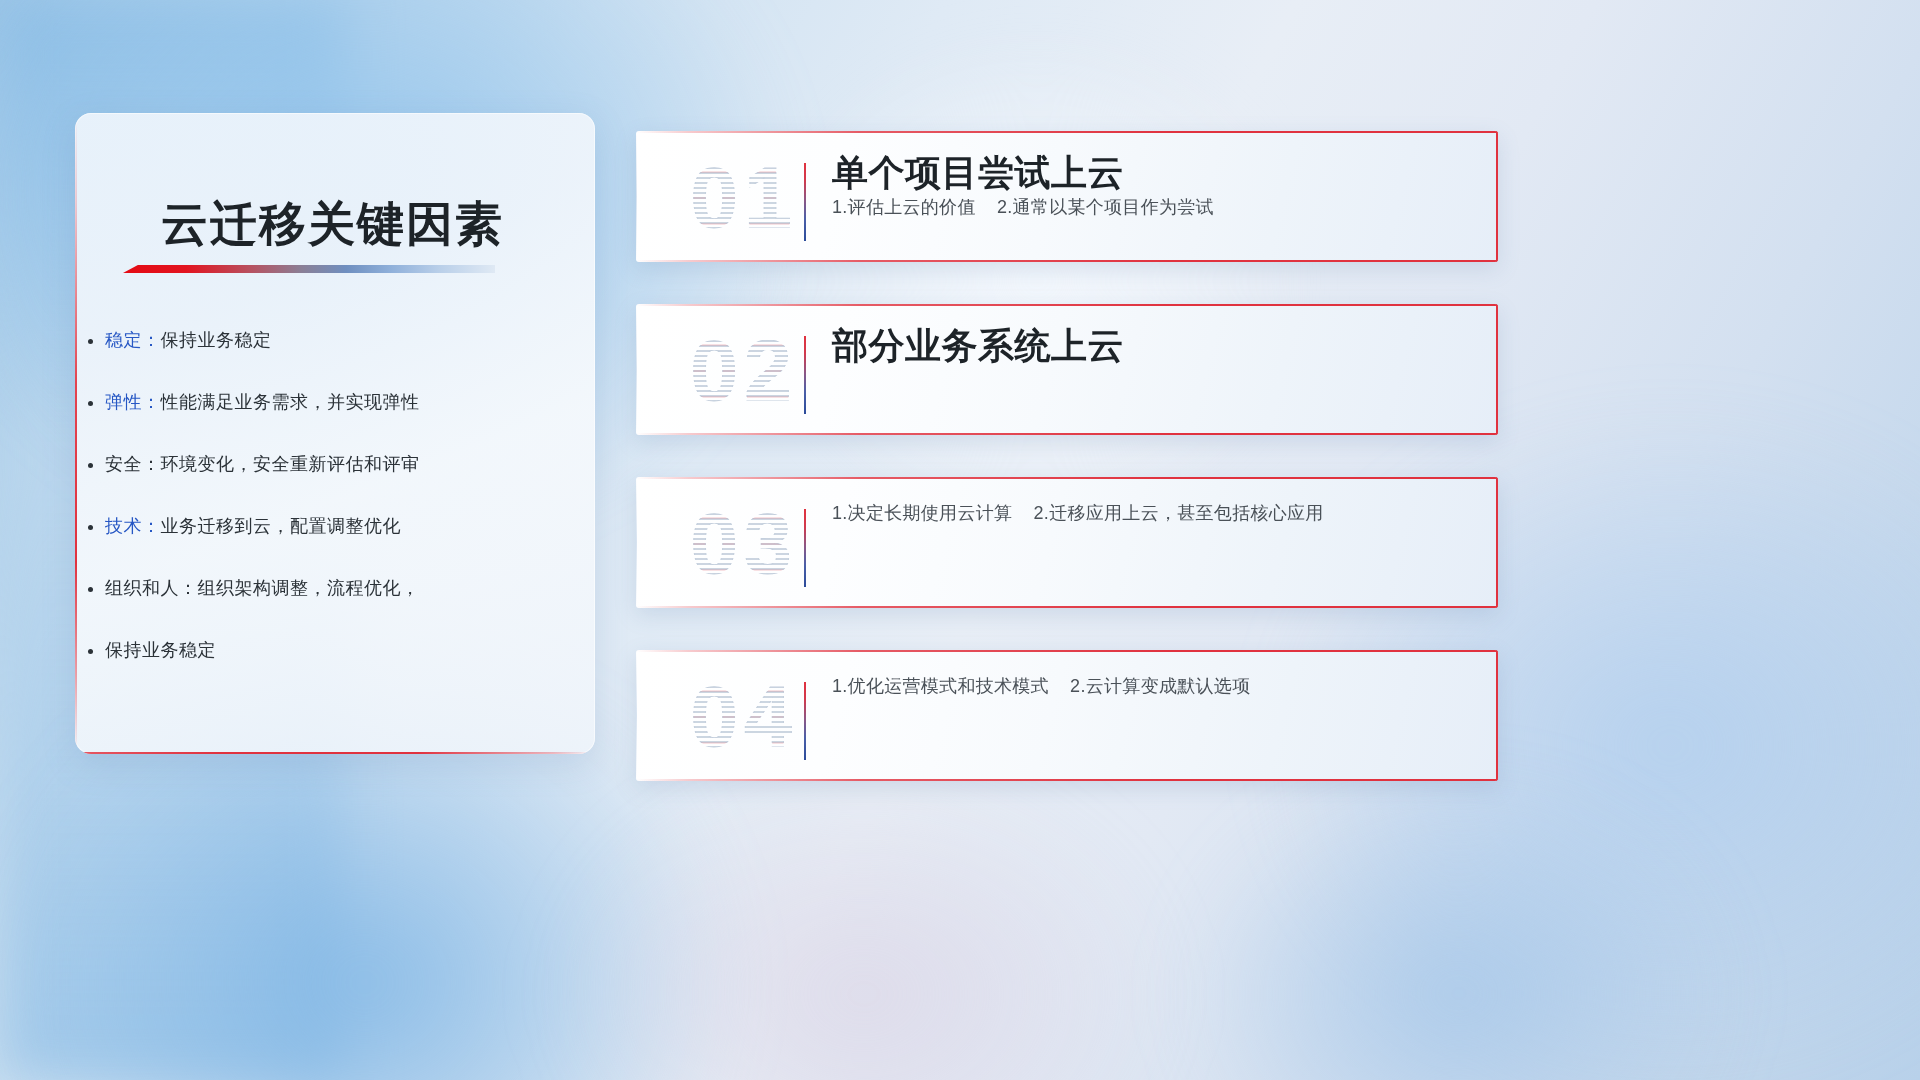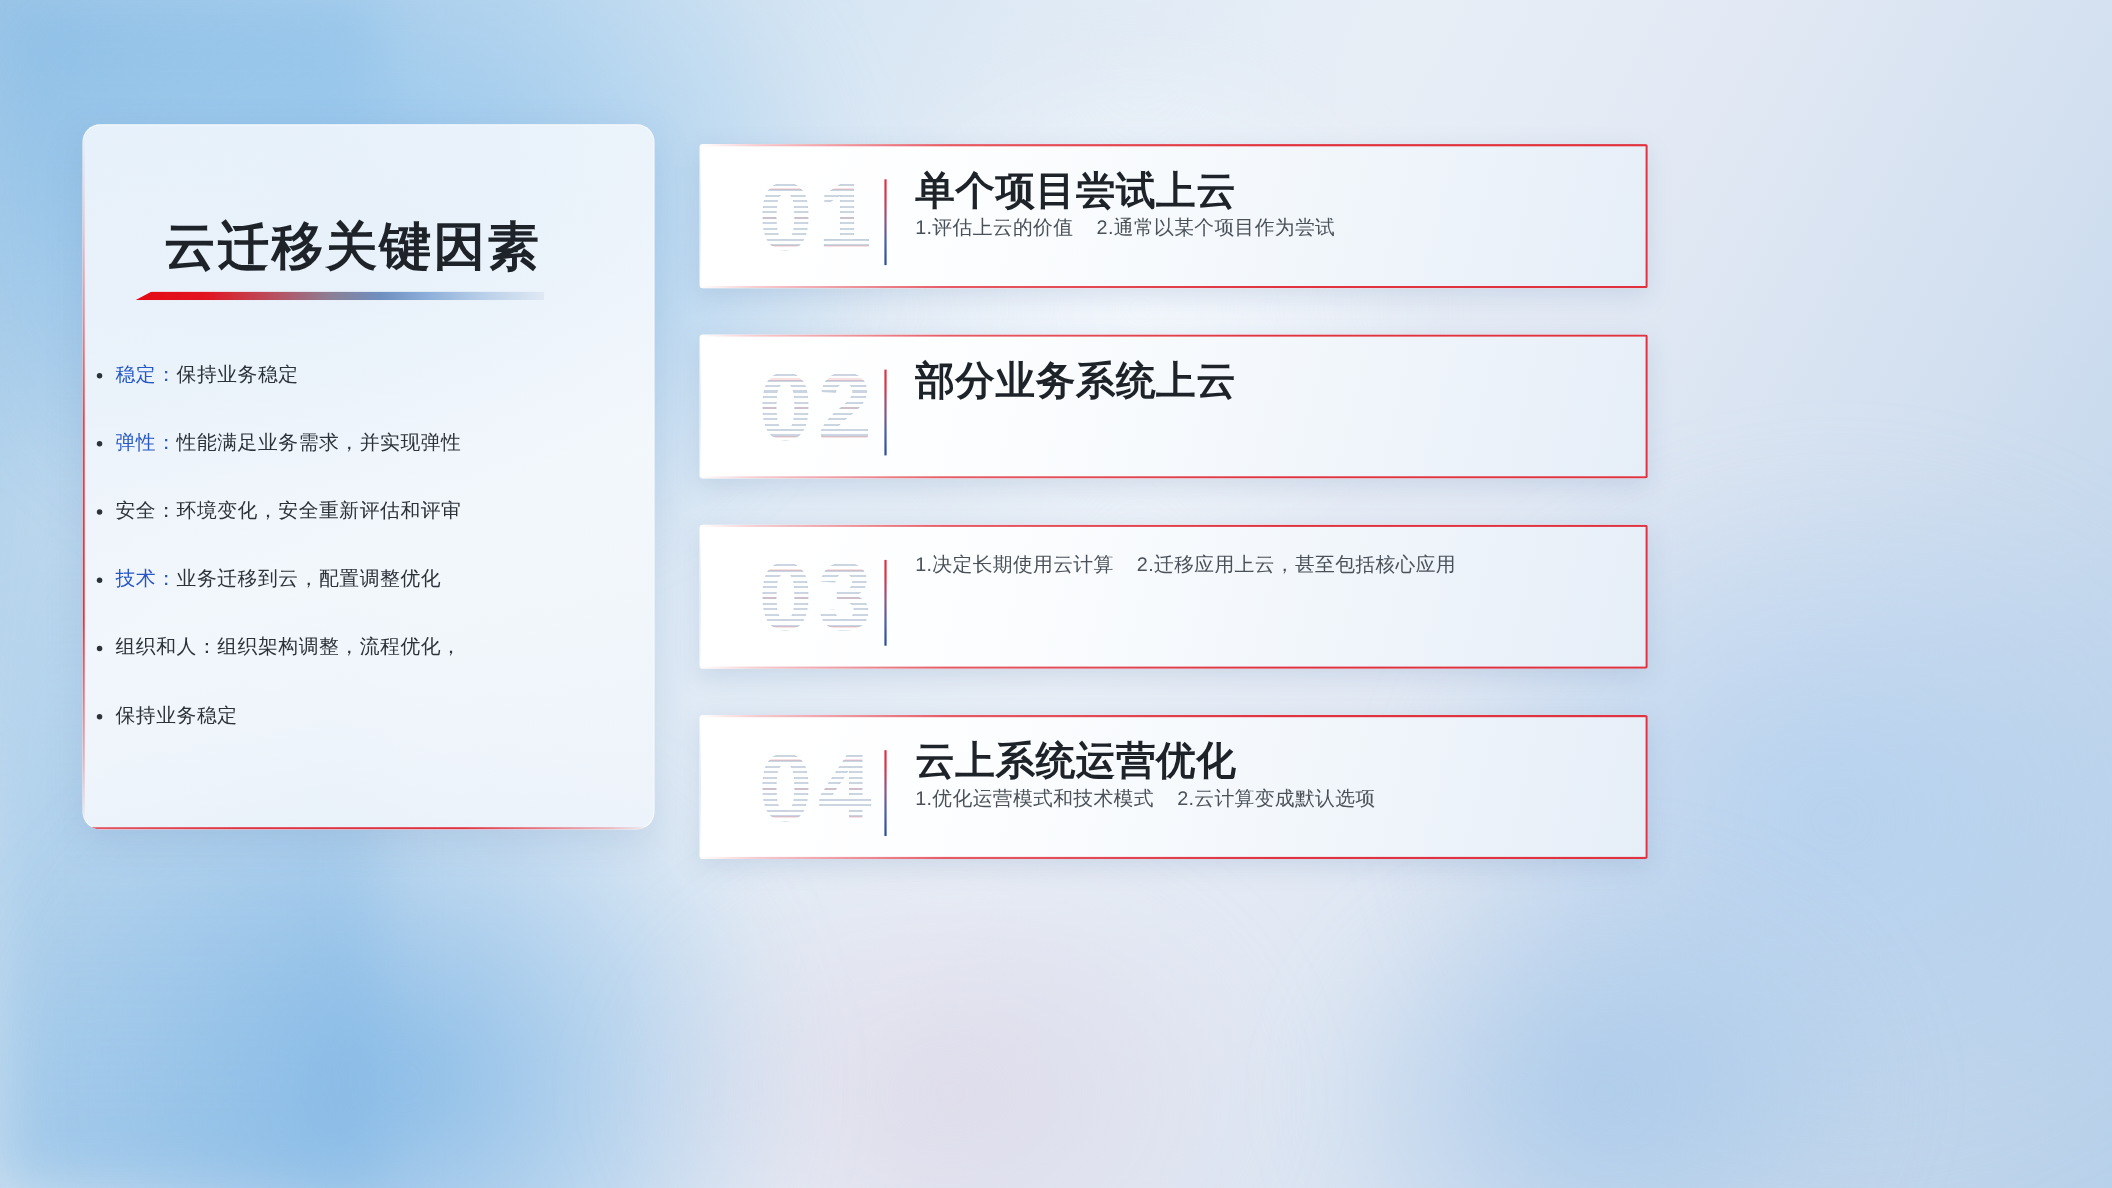--- a/index.html
+++ b/index.html
@@ -90,21 +90,21 @@
   #left-panel-border-bottom{
     position:absolute; left:0; bottom:0; height:2px; width:100%;
     background:linear-gradient(90deg,
         rgba(226,60,74,0.85) 0%,
         #e0323f 28%,
         #e0323f 66%,
         rgba(226,60,74,0.35) 92%,
         rgba(226,60,74,0) 100%);
   }
   #panel-title{
-    position:absolute; left:74px; top:80px;
+    position:absolute; left:86px; top:80px;
     font-size:47px; font-weight:bold; letter-spacing:2px;
     color:#1d2328;
   }
   #panel-title-rule{
     position:absolute; left:48px; top:152px; width:372px; height:8px;
     clip-path:polygon(0% 100%, 4% 0%, 100% 0%, 100% 100%);
     background:linear-gradient(90deg,
         #e40a14 0%,
         #e21420 17%,
         #b8505f 34%,
@@ -281,19 +281,18 @@
       </article>
       <article class="card">
         <div class="card-edge-top"></div>
         <div class="card-edge-bottom"></div>
         <div class="card-edge-right"></div>
         <div class="card-edge-left"></div>
         <div class="card-number">04</div>
         <div class="card-number-tint">04</div>
         <div class="card-divider"></div>
         <div class="card-body">
-          <h2 class="card-title">云上系统运营优化</h2>
           <p class="card-desc">1.优化运营模式和技术模式    2.云计算变成默认选项</p>
         </div>
       </article>
     </section>
 
 </div>
 
 </body></html>

